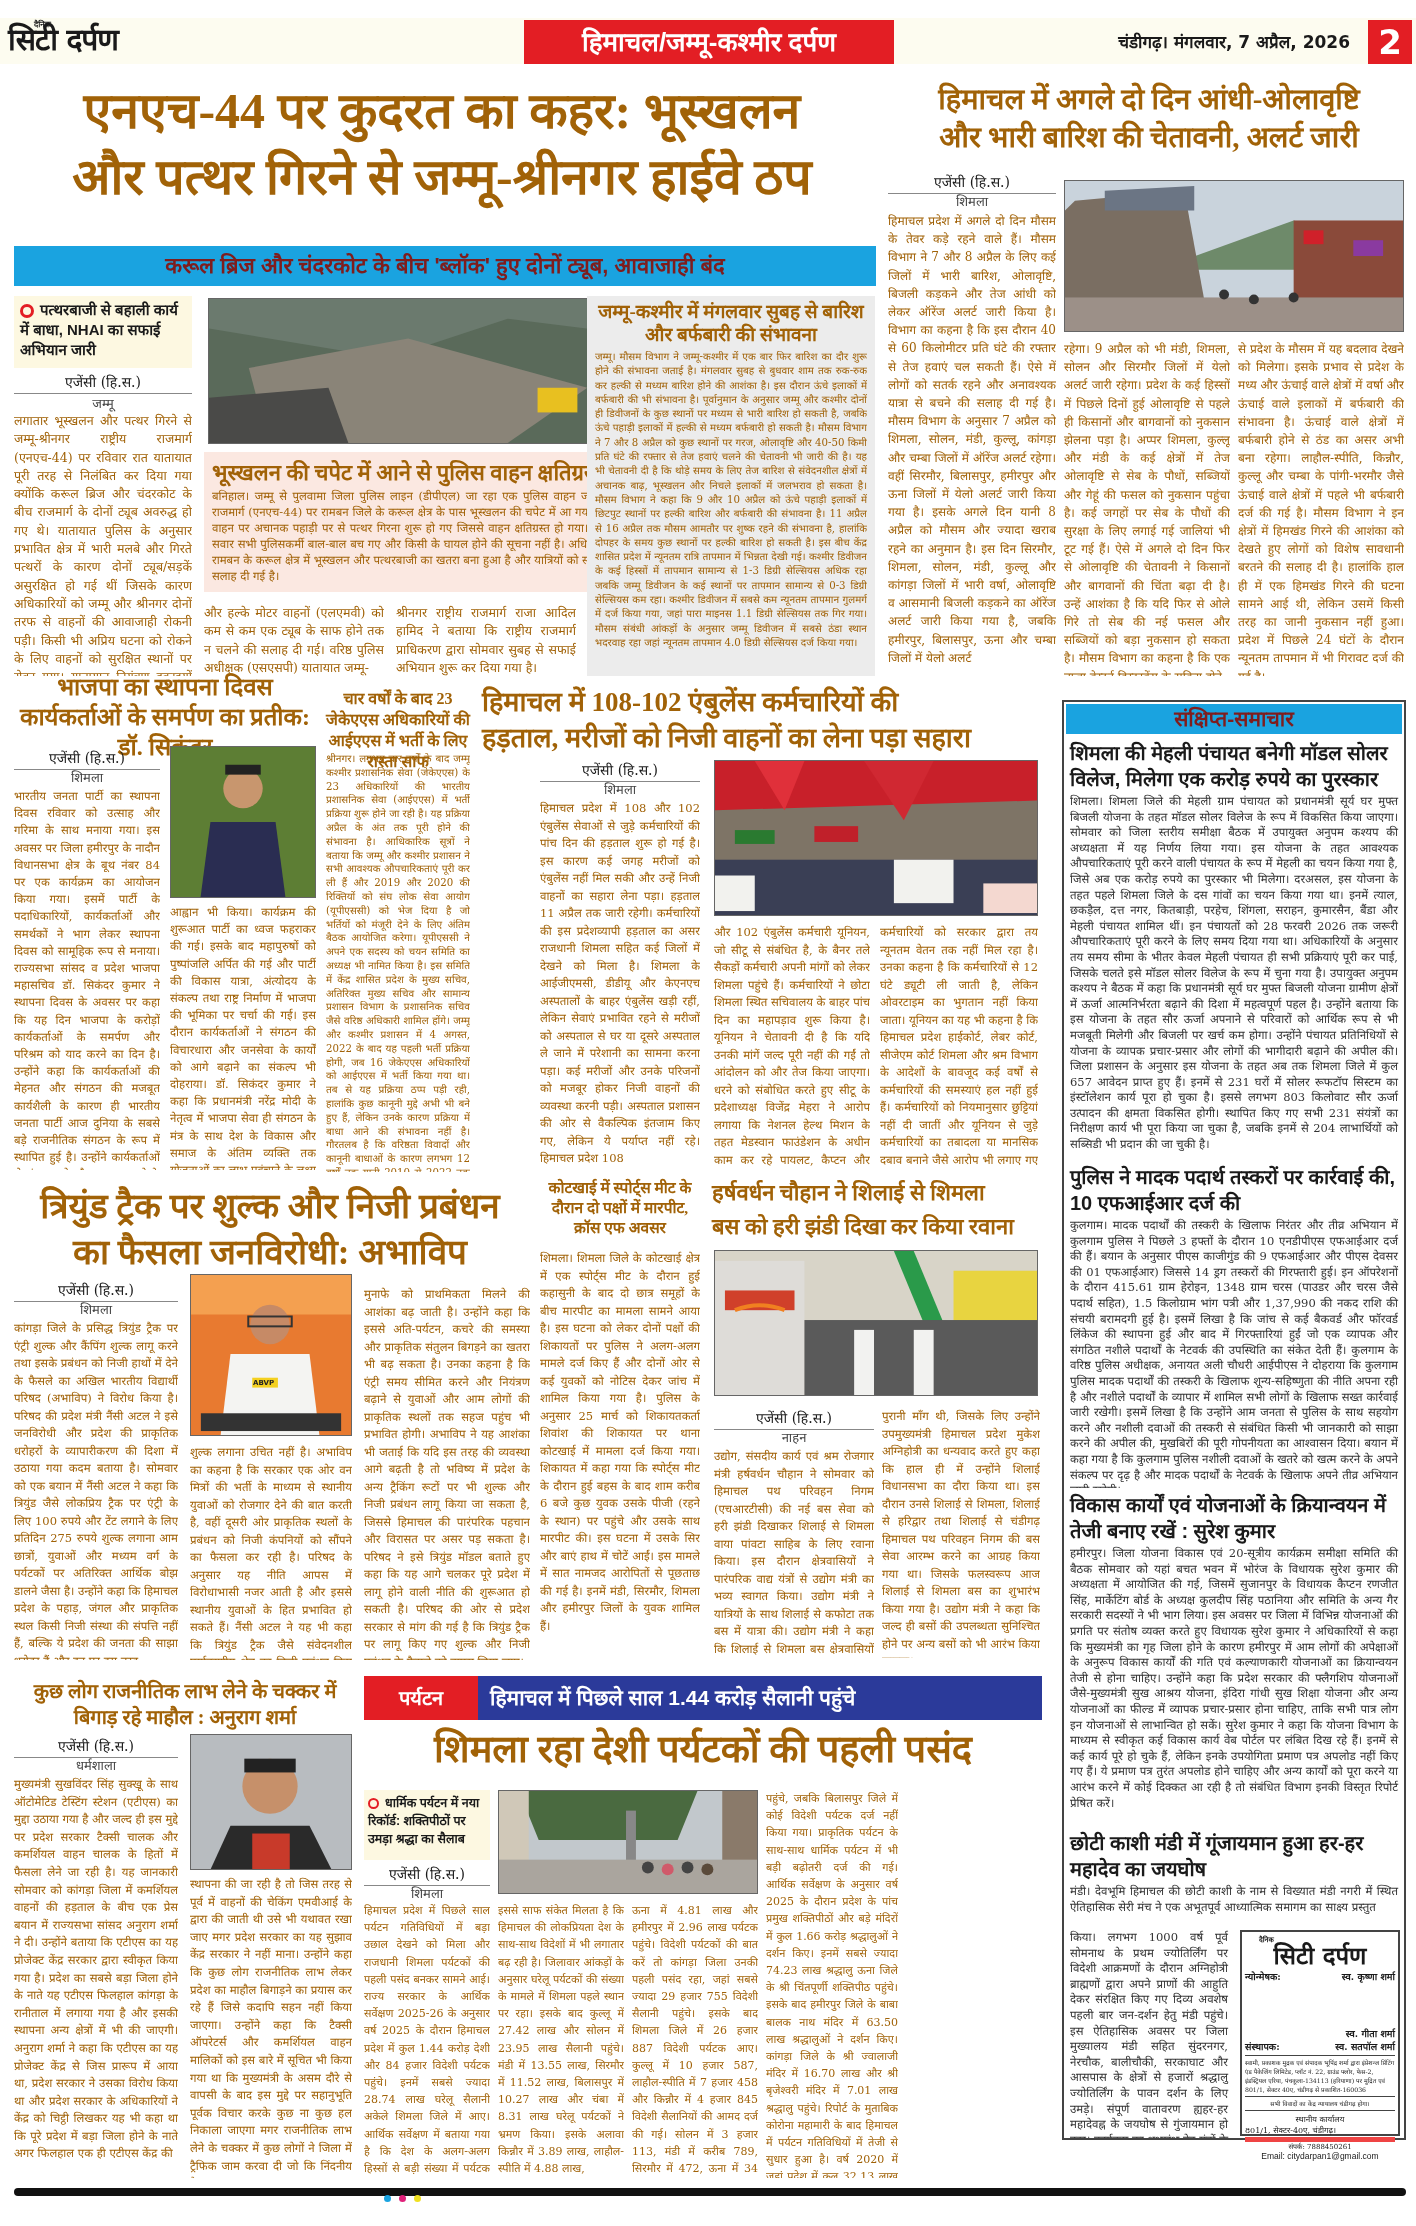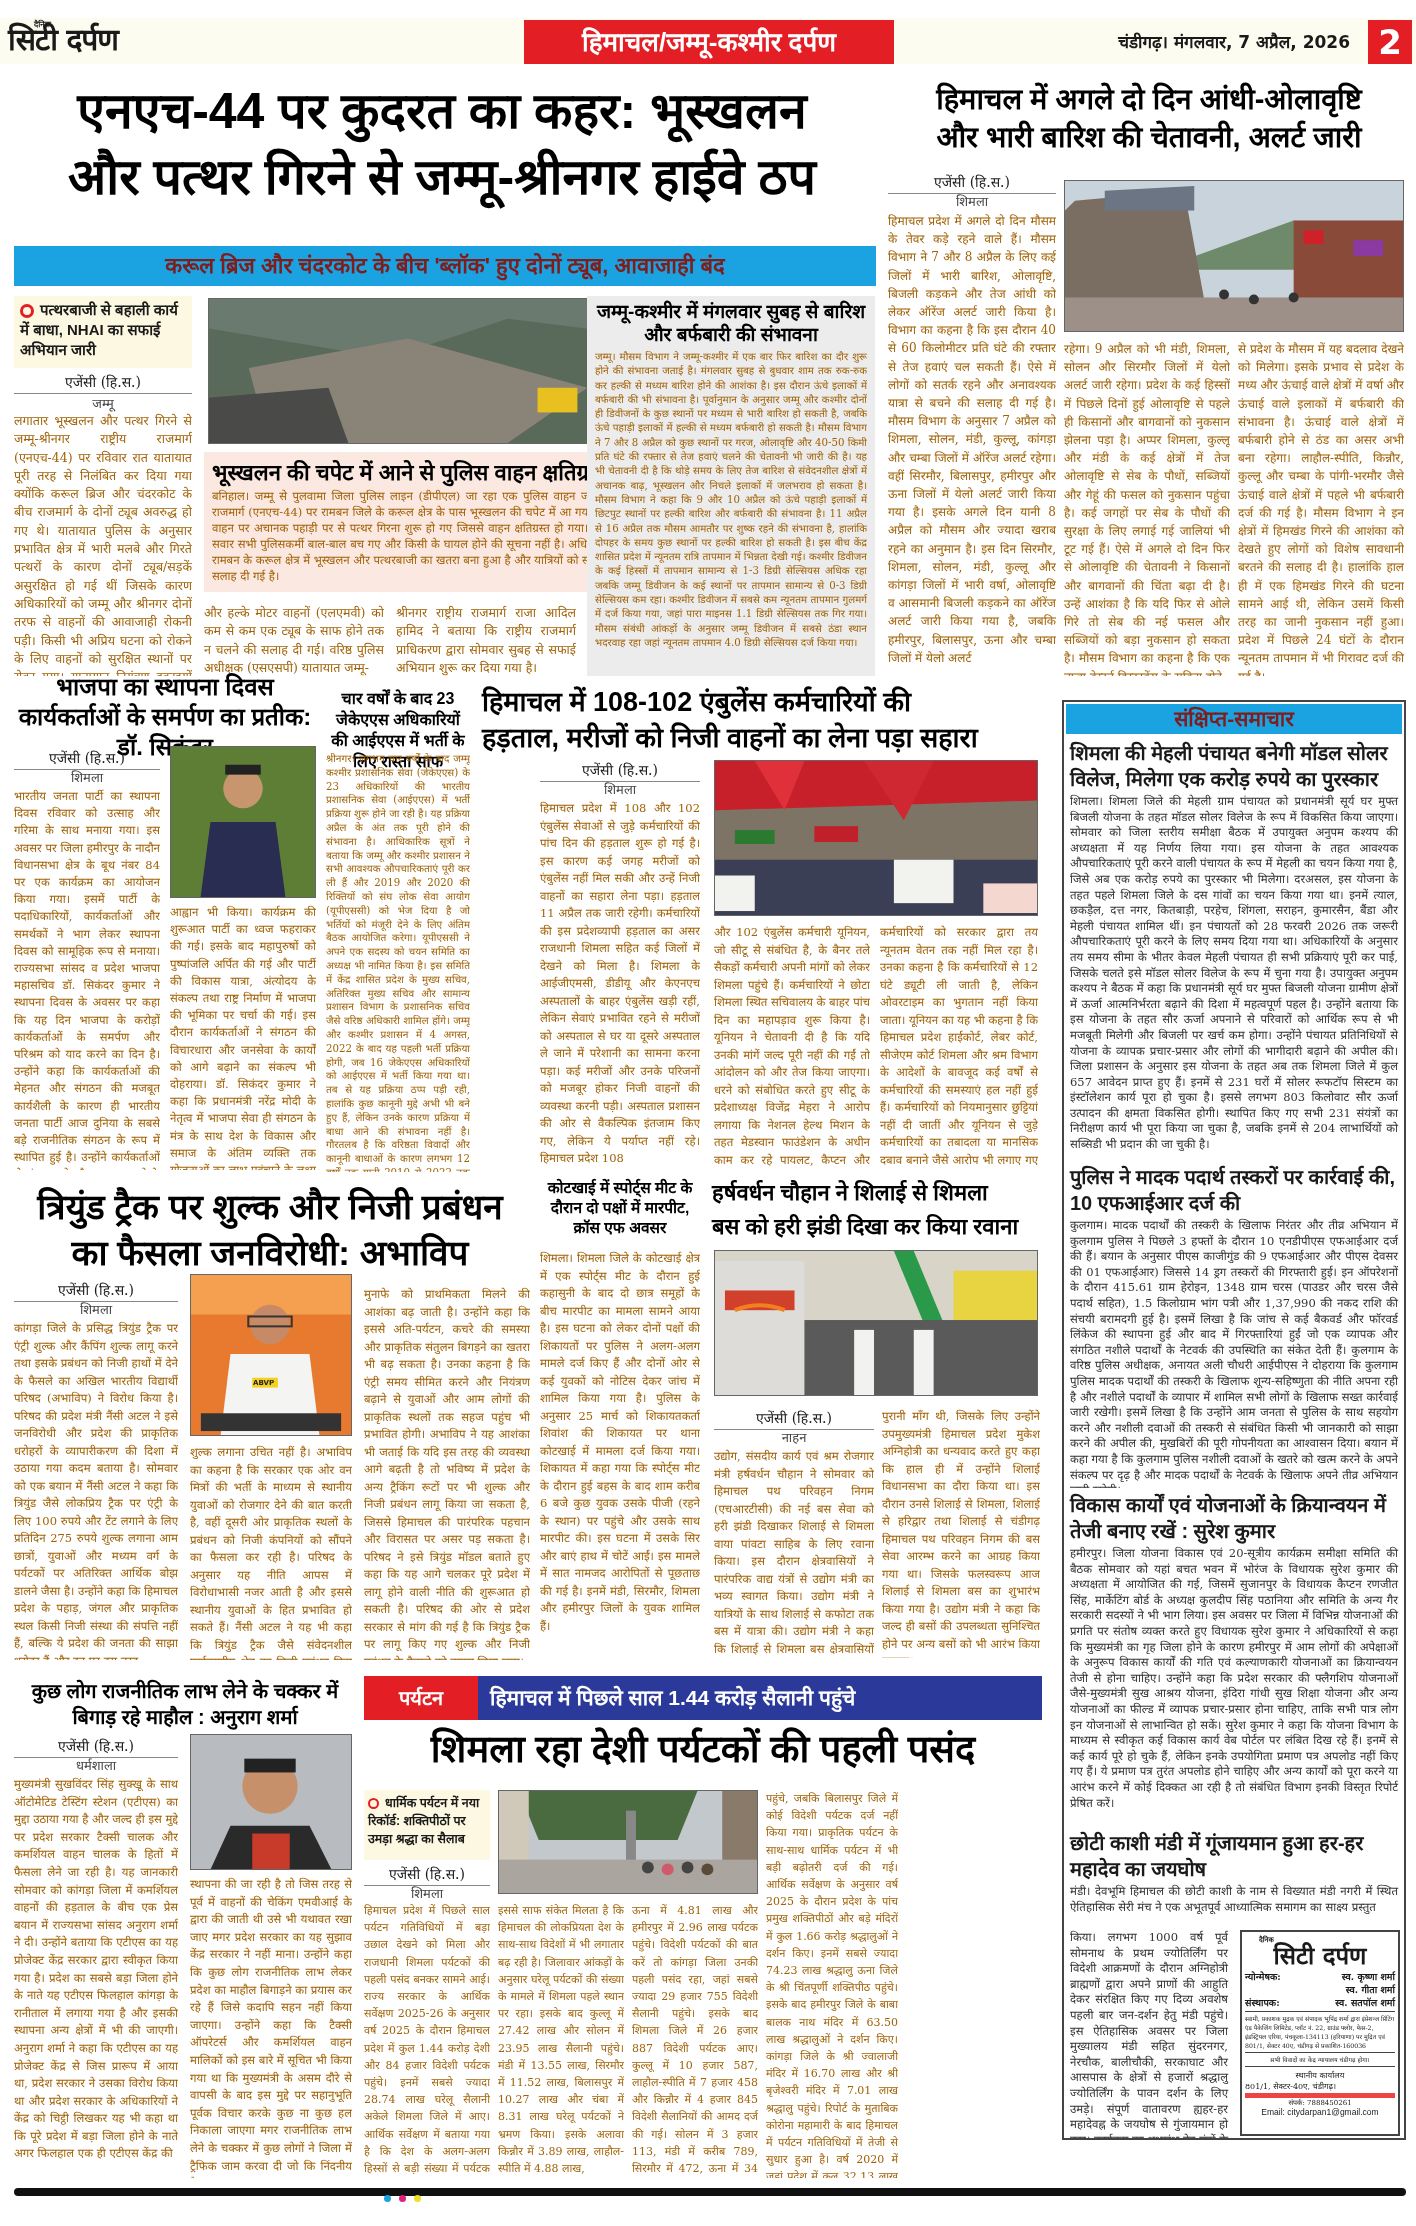--- a/index.html
+++ b/index.html
@@ -4,21 +4,21 @@
 <style>
   * { box-sizing: border-box; margin: 0; padding: 0; }
   body { width: 1416px; height: 2226px; background: #fff; font-family: "DejaVu Sans", sans-serif; color: #1a1a1a; overflow: hidden; position: relative; }
   .abs { position: absolute; }
   .masthead { left: 0; top: 18px; width: 1416px; height: 46px; background: #fdfcf0; }
   .logo { left: 8px; top: 22px; font-family: "DejaVu Serif", serif; font-weight: 700; font-size: 30px; letter-spacing: -1px; line-height: 36px; }
   .logo-small { left: 34px; top: 18px; font-size: 8px; font-weight: 700; }
   .section-tag { left: 524px; top: 20px; width: 370px; height: 44px; background: #e31e24; color: #fff; font-weight: 700; font-size: 26px; text-align: center; line-height: 44px; font-family: "Liberation Sans", sans-serif; }
   .dateline { left: 1060px; top: 30px; width: 290px; font-size: 17px; font-weight: 700; text-align: right; }
   .pageno { left: 1368px; top: 20px; width: 44px; height: 44px; background: #e31e24; color: #fff; font-weight: 700; font-size: 34px; text-align: center; line-height: 44px; }
-  .hl { font-family: Liberation Sans, sans-serif; font-weight: 700; color: #000000; text-align: center; line-height: 1.12; }
+  .hl { font-family: Liberation Serif, serif; font-weight: 700; color: #a16207; text-align: center; line-height: 1.12; }
   .body { font-family: "DejaVu Serif", serif; font-size: 12.5px; line-height: 18.3px; text-align: justify; color: #a16207; overflow: hidden; }
   .agency { font-family: "DejaVu Serif", serif; font-size: 14px; text-align: center; border-bottom: 1px solid #888; padding-bottom: 2px; }
   .loc { font-family: "DejaVu Serif", serif; font-size: 13px; text-align: center; color: #444; }
   .photo { border: 1px solid #666; overflow: hidden; }
   .blue-band { background: #1aa3e0; color: #7f1d1d; text-align: center; font-weight: 700; font-family: "Liberation Sans", sans-serif; }
   .box-pink { background: #fbe8e1; }
   .box-grey { background: #ececec; }
   .box-cream { background: #fdf8e1; }
   .bullet-circle { display: inline-block; width: 14px; height: 14px; border: 3px solid #e31e24; border-radius: 50%; margin-right: 6px; vertical-align: middle; }
   .sidebox { border: 2px solid #444; }
@@ -156,21 +156,21 @@
   <div class="side-body" style="position:absolute;left:0;top:1226px;width:170px;height:210px;">किया। लगभग 1000 वर्ष पूर्व सोमनाथ के प्रथम ज्योतिर्लिंग पर विदेशी आक्रमणों के दौरान अग्निहोत्री ब्राह्मणों द्वारा अपने प्राणों की आहुति देकर संरक्षित किए गए दिव्य अवशेष पहली बार जन-दर्शन हेतु मंडी पहुंचे। इस ऐतिहासिक अवसर पर जिला मुख्यालय मंडी सहित सुंदरनगर, नेरचौक, बालीचौकी, सरकाघाट और आसपास के क्षेत्रों से हजारों श्रद्धालु ज्योतिर्लिंग के पावन दर्शन के लिए उमड़े। संपूर्ण वातावरण ह्यहर-हर महादेवह्न के जयघोष से गुंजायमान हो उठा। कार्यक्रम का शुभारंभ वेद मंत्रों के पवित्र उच्चारण के साथ हुआ, जिसने पूरे वातावरण को आध्यात्मिक ऊर्जा से परिपूर्ण कर दिया।</div>
 </div>
 
 <div class="abs" style="left:1240px;top:1930px;width:160px;height:206px;border:2px solid #444;padding:3px;background:#fff;">
   <div style="font-size:7px;font-weight:700;margin-left:14px;">दैनिक</div>
   <div style="font-family:'DejaVu Serif',serif;font-weight:700;font-size:24px;line-height:24px;text-align:center;">सिटी दर्पण</div>
   <div class="imprint" style="display:flex;justify-content:space-between;margin-top:2px;font-weight:700;">
       <span>न्योन्मेषक:</span>
       <span>स्व. कृष्णा शर्मा</span>
     </div>
-  <div class="imprint" style="display:flex;justify-content:flex-end;font-weight:700;">
+  <div class="imprint" style="display:flex;justify-content:flex-end;font-weight:700;margin-top:44px;">
       <span>स्व. गीता शर्मा</span>
     </div>
   <div class="imprint" style="display:flex;justify-content:space-between;font-weight:700;border-bottom:1px solid #444;padding-bottom:2px;">
       <span>संस्थापक:</span>
       <span>स्व. सतपॉल शर्मा</span>
     </div>
   <div class="imprint" style="font-size:6.2px;line-height:9px;border-bottom:1px solid #444;padding:2px 0;">स्वामी, प्रकाशक मुद्रक एवं संपादक भूपिंद्र शर्मा द्वारा इंप्रेशन्ज प्रिंटिंग एंड पैकेजिंग लिमिटेड, प्लॉट नं. 22, ग्राउंड फ्लोर, फेस-2, इंडस्ट्रियल एरिया, पंचकूला-134113 (हरियाणा) पर मुद्रित एवं 801/1, सेक्टर 40ए, चंडीगढ़ से प्रकाशित-160036</div>
   <div class="imprint" style="font-size:6.2px;text-align:center;border-bottom:1px solid #444;padding:2px 0;">सभी विवादों का केंद्र न्यायालय चंडीगढ़ होगा।</div>
   <div class="imprint" style="text-align:center;font-size:8px;margin-top:2px;">स्थानीय कार्यालय</div>
   <div class="imprint" style="font-size:8px;border-bottom:5px solid #ef4444;padding-bottom:2px;">801/1, सेक्टर-40ए, चंडीगढ़।</div>

